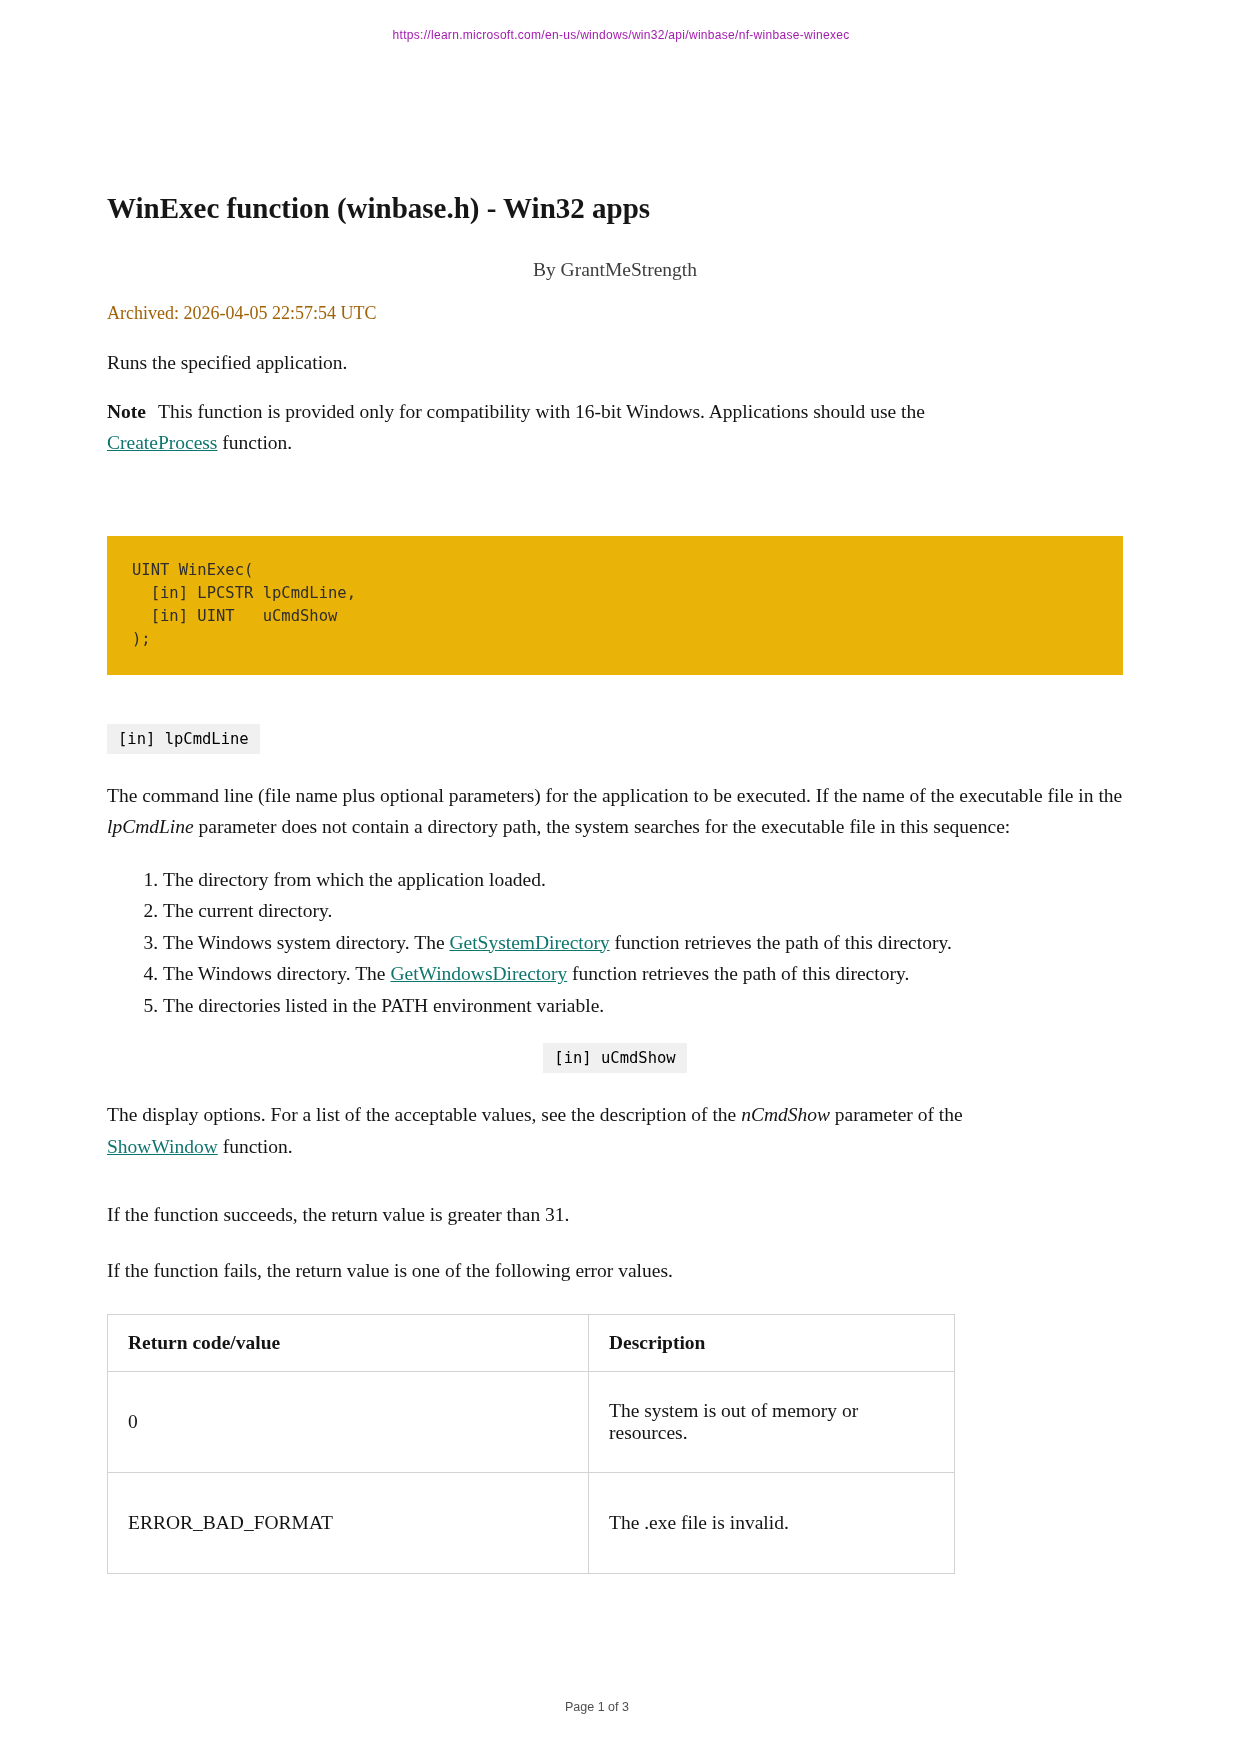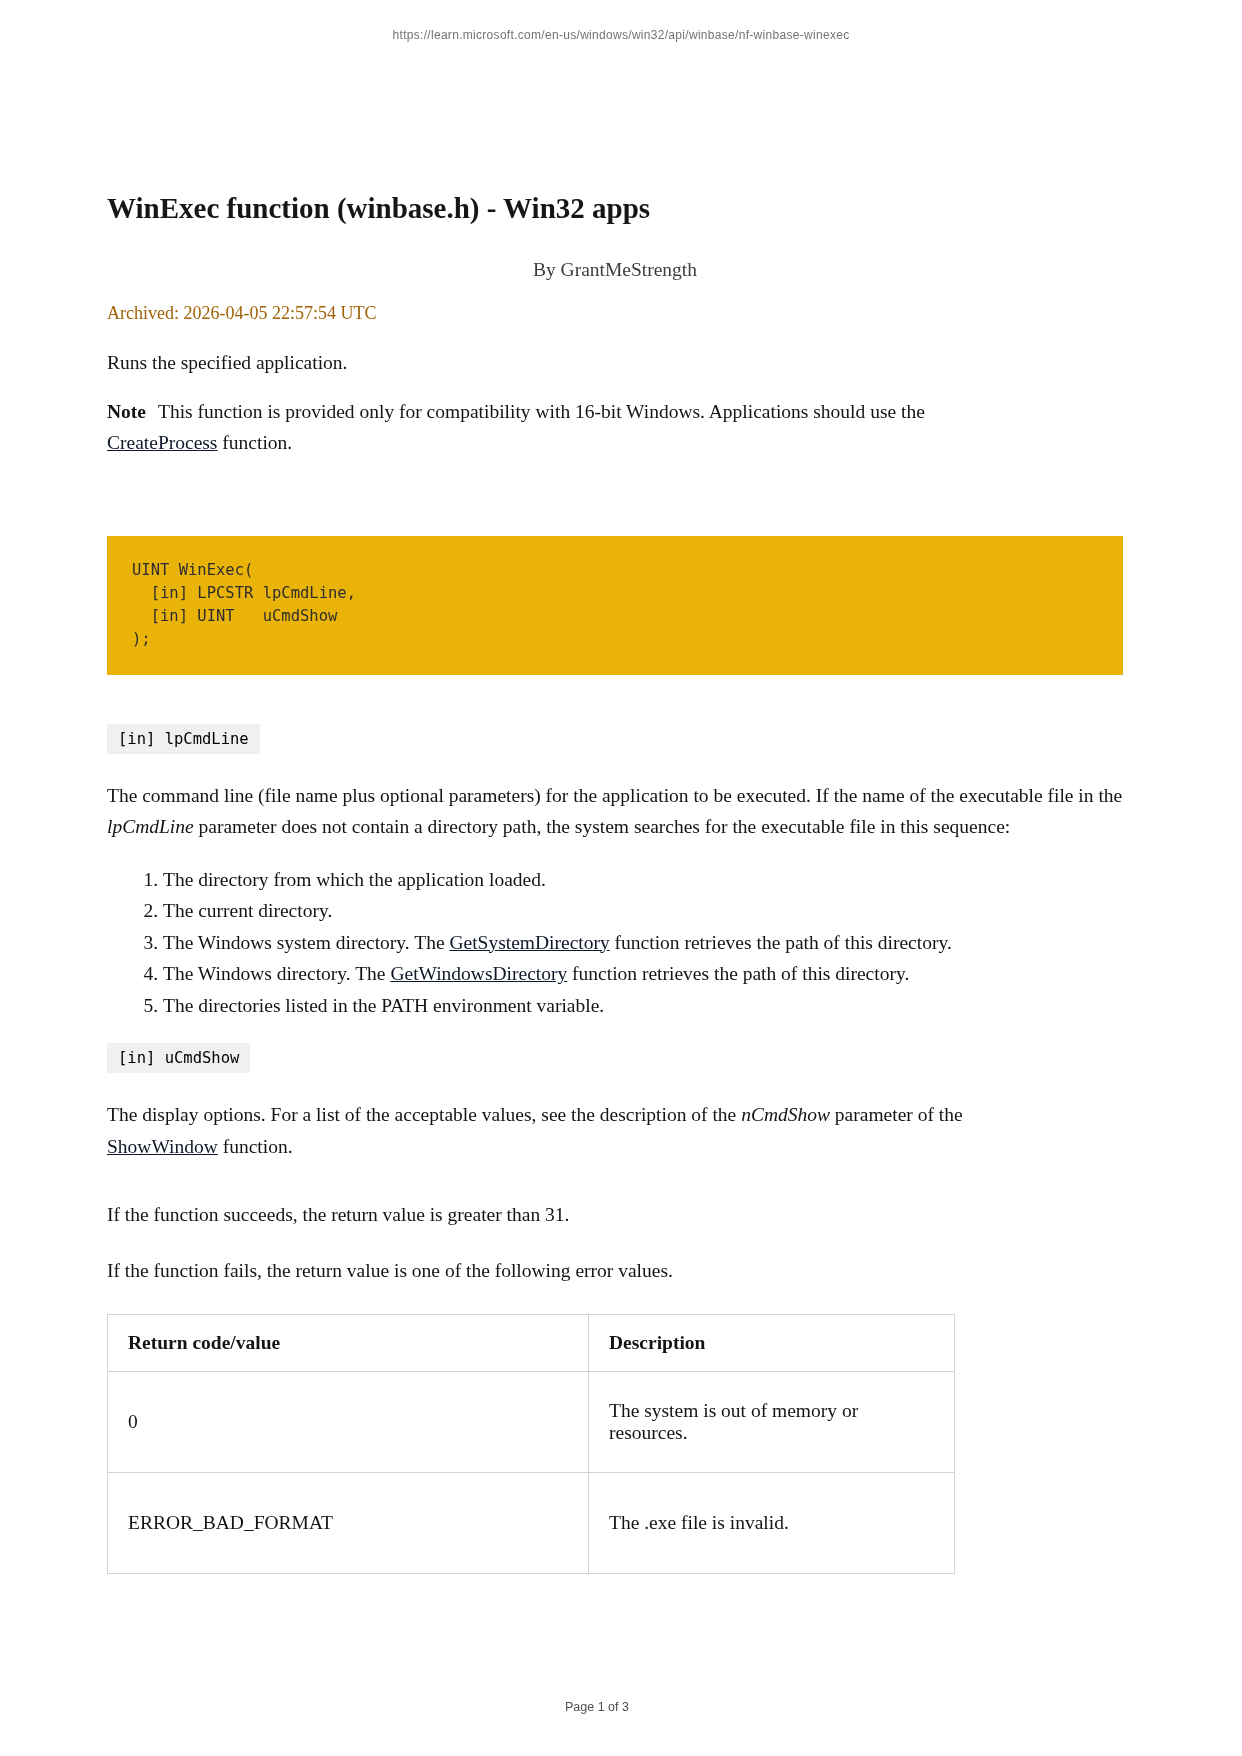--- a/index.html
+++ b/index.html
@@ -3,44 +3,44 @@
 <meta charset="utf-8">
 <style>
   html,body { margin:0; padding:0; }
   body {
     width:1242px; height:1756px; position:relative; overflow:hidden;
     background:#ffffff; color:#141414;
     font-family:"Liberation Serif", serif;
   }
   .url-header {
     position:absolute; top:28px; left:0; width:1242px; text-align:center;
-    font-family:"Liberation Sans", sans-serif; font-size:12px; color:#737373;
+    font-family:"Liberation Sans", sans-serif; font-size:12px; color:#a21caf;
     letter-spacing:0.3px;
   }
   .content { position:absolute; left:107px; top:190px; width:1016px; }
   h1.title {
     margin:0; font-size:29px; line-height:36px; font-weight:700; color:#161616;
     font-family:"Liberation Serif", serif;
   }
   .byline   { margin-top:33px; font-size:19.5px; line-height:22px; color:#3d3d3d;text-align:center; }
   .archived { margin-top:22px; font-size:18px;  line-height:21px; color:#a16207; }
   .para { margin:0; font-size:19.5px; line-height:31.5px; color:#141414; }
   .intro { margin-top:23px; }
   .note  { margin-top:17px; }
   .note-label { font-weight:700; margin-right:12px; }
-  a.doc-link { color:#0f172a; text-decoration:underline; cursor:pointer; }
+  a.doc-link { color:#0f766e; text-decoration:underline; cursor:pointer; }
   em.param-name { font-style:italic; }
   pre.syntax {
     margin:77px 0 0 0; background:#eab308; border:none;
     padding:23px 25px 24px 25px;
     font-family:"DejaVu Sans Mono", monospace; font-size:15.5px; line-height:23px;
     color:#2e2e2e; white-space:pre;
   }
   .badge-row  { margin-top:49px; }
-  .badge-row2 { margin-top:22px; }
+  .badge-row2 { margin-top:22px;text-align:center; }
   .badge {
     display:inline-block; background:#f0f0f0; color:#000000;
     font-family:"DejaVu Sans Mono", monospace; font-size:15.5px; line-height:20px;
     padding:5px 11px;
   }
   .param-desc { margin-top:26px; }
   ol.seq {
     margin:21px 0 0 0; padding-left:56px;
     font-size:19.5px; line-height:31.5px; color:#141414;
   }

